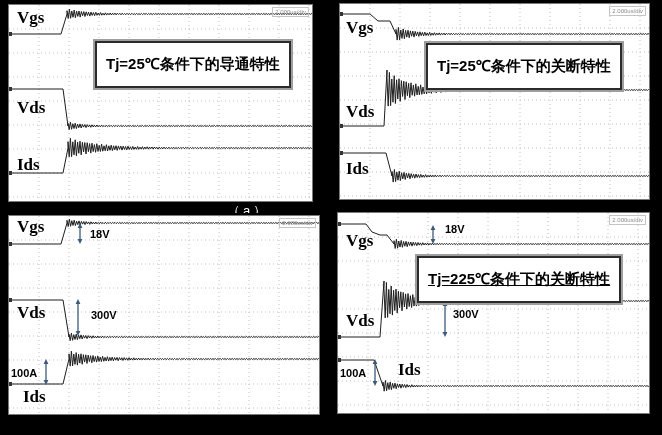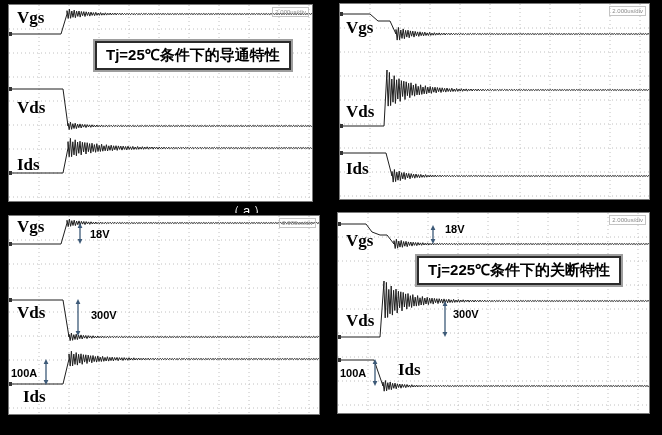--- a/index.html
+++ b/index.html
@@ -9,26 +9,26 @@
   }
   .panel{position:absolute;background:#fff;border:1px solid #7a7a7a;}
   .panel-tl{left:8px;  top:4px;  width:303px;height:196px;}
   .panel-tr{left:339px;top:3px;  width:309px;height:195px;}
   .panel-bl{left:8px;  top:215px;width:310px;height:198px;}
   .panel-br{left:337px;top:212px;width:311px;height:200px;}
   svg.scope{position:absolute;left:0;top:0;width:100%;height:100%;display:block;}
   .caption{
     position:absolute;background:#fff;border:2px solid #2b2b2b;
     box-shadow:0 0 0 2px #9e9e9e;font-weight:bold;font-size:15px;
-    padding:3px 9px;white-space:nowrap;color:#000;line-height:1.25;z-index:3;
+    padding:12px 9px;white-space:nowrap;color:#000;line-height:1.25;z-index:3;
   }
   .cap-tl{left:86px;top:36px;}
   .cap-tr{left:86px;top:39px;}
   .cap-bl{left:78px;top:39px;}
-  .cap-br{left:79px;top:43px;}
+  .cap-br{left:79px;top:43px;text-decoration:underline;}
   .corner{
     position:absolute;top:2px;right:3px;font-size:6px;color:#8a8a8a;
     border:1px solid #c4c4c4;padding:0 2px;line-height:1.4;z-index:2;
   }
   .remnant{
     position:absolute;left:227px;top:202px;color:#fff;font-size:13px;
     height:11px;overflow:hidden;letter-spacing:3px;z-index:1;
   }
   .tracelabel{font:bold 17px "Liberation Serif",serif;fill:#000;}
   .annlabel{font:bold 11px "Liberation Sans",sans-serif;fill:#000;}
@@ -97,20 +97,21 @@
       <path d="M0,10L30,10L38,17L50,17L56,30L56.0,25.5L57.2,36.1L58.4,23.4L59.6,35.8L60.8,26.0L62.0,34.4L63.2,24.9L64.4,34.7L65.6,26.4L66.8,33.1L68.0,26.2L69.2,33.8L70.4,26.9L71.6,32.2L72.8,27.1L74.0,33.1L75.2,27.4L76.4,31.8L77.6,27.9L78.8,32.4L80.0,27.8L81.2,31.7L82.4,28.4L83.6,31.9L84.8,28.1L86.0,31.5L87.2,28.9L88.4,31.5L89.6,28.4L90.8,31.4L92.0,29.1L93.2,31.2L94.4,28.7L95.6,31.2L96.8,29.1L98.0,30.9L99.2,28.9L100.4,31.1L101.6,29.2L102.8,30.7L104.0,29.1L105.2,31.0L106.4,29.2L107.6,30.5L108.8,29.3L110.0,30.8L111.2,29.2L112.4,30.6L113.6,29.4L114.8,30.7L116.0,29.3L117.2,30.6L118.4,29.5L119.6,30.7L120.8,29.3L122.0,30.6L123.2,29.6L124.4,30.6L125.6,29.4L126.8,30.6L128.0,29.6L129.2,30.5L130.4,29.4L131.6,30.6L132.8,29.5L134.0,30.4L135.2,29.4L136.4,30.6L137.6,29.5L138.8,30.4L140.0,29.5L141.2,30.6L142.4,29.5L143.6,30.4L144.8,29.5L146.0,30.5L147.2,29.5L148.4,30.4L149.6,29.6L150.8,30.5L152.0,29.5L153.2,30.4L154.4,29.6L155.6,30.5L156.8,29.5L158.0,30.5L159.2,29.7L160.4,30.4L161.6,29.5L162.8,30.5L164.0,29.6L165.2,30.4L166.4,29.5L167.6,30.5L168.8,29.6L170.0,30.4L171.2,29.5L172.4,30.5L173.6,29.6L174.8,30.3L176.0,29.6L177.2,30.5L178.4,29.5L179.6,30.3L180.8,29.6L182.0,30.5L183.2,29.5L184.4,30.4L185.6,29.6L186.8,30.5L188.0,29.5L189.2,30.4L190.4,29.7L191.6,30.4L192.8,29.5L194.0,30.5L195.2,29.7L196.4,30.4L197.6,29.5L198.8,30.5L200.0,29.6L201.2,30.4L202.4,29.5L203.6,30.5L204.8,29.6L206.0,30.3L207.2,29.5L208.4,30.5L209.6,29.6L210.8,30.3L212.0,29.6L213.2,30.5L214.4,29.5L215.6,30.4L216.8,29.6L218.0,30.5L219.2,29.5L220.4,30.4L221.6,29.7L222.8,30.5L224.0,29.5L225.2,30.4L226.4,29.7L227.6,30.4L228.8,29.5L230.0,30.5L231.2,29.7L232.4,30.4L233.6,29.5L234.8,30.5L236.0,29.6L237.2,30.4L238.4,29.5L239.6,30.5L240.8,29.6L242.0,30.3L243.2,29.6L244.4,30.5L245.6,29.5L246.8,30.3L248.0,29.6L249.2,30.5L250.4,29.5L251.6,30.4L252.8,29.6L254.0,30.5L255.2,29.5L256.4,30.4L257.6,29.7L258.8,30.5L260.0,29.5L261.2,30.4L262.4,29.7L263.6,30.4L264.8,29.5L266.0,30.5L267.2,29.6L268.4,30.4L269.6,29.5L270.8,30.5L272.0,29.6L273.2,30.3L274.4,29.5L275.6,30.5L276.8,29.6L278.0,30.3L279.2,29.6L280.4,30.5L281.6,29.5L282.8,30.4L284.0,29.6L285.2,30.5L286.4,29.5L287.6,30.4L288.8,29.7L290.0,30.5L291.2,29.5L292.4,30.4L293.6,29.7L294.8,30.4L296.0,29.5L297.2,30.5L298.4,29.7L299.6,30.4L300.8,29.5L302.0,30.5L303.2,29.6L304.4,30.4L305.6,29.5L306.8,30.5L308.0,29.6L309,30" fill="none" stroke="#1f1f1f" stroke-width="1"></path>
       <rect x="0" y="8" width="3" height="4" fill="#333"></rect>
       <path d="M0,122L44,122L47,66L47.0,74.3L48.2,102.1L49.4,68.4L50.6,101.6L51.8,75.0L53.0,98.2L54.2,71.7L55.4,99.5L56.6,75.8L57.8,95.0L59.0,74.7L60.2,97.4L61.4,76.7L62.6,92.5L63.8,77.2L65.0,95.5L66.2,77.8L67.4,91.7L68.6,79.3L69.8,93.7L71.0,78.8L72.2,91.3L73.4,81.0L74.6,92.2L75.8,79.8L77.0,90.9L78.2,82.3L79.4,90.9L80.6,80.8L81.8,90.4L83.0,83.0L84.2,89.8L85.4,81.7L86.6,89.9L87.8,83.1L89.0,88.9L90.2,82.5L91.4,89.4L92.6,83.3L93.8,88.2L95.0,83.2L96.2,88.9L97.4,83.5L98.6,87.7L99.8,83.8L101.0,88.5L102.2,83.8L103.4,87.6L104.6,84.3L105.8,88.1L107.0,84.0L108.2,87.5L109.4,84.7L110.6,87.7L111.8,84.2L113.0,87.5L114.2,85.0L115.4,87.4L116.6,84.5L117.8,87.4L119.0,85.0L120.2,87.1L121.4,84.7L122.6,87.3L123.8,85.0L125.0,86.9L126.2,84.9L127.4,87.2L128.6,85.1L129.8,86.7L131.0,85.0L132.2,87.0L133.4,85.1L134.6,86.6L135.8,85.2L137.0,86.9L138.2,85.1L139.4,86.7L140.6,85.3L141.8,86.8L143.0,85.2L144.2,86.7L145.4,85.5L146.6,86.7L147.8,85.2L149.0,86.7L150.2,85.5L151.4,86.6L152.6,85.3L153.8,86.7L155.0,85.5L156.2,86.5L157.4,85.3L158.6,86.7L159.8,85.5L161.0,86.5L162.2,85.4L163.4,86.6L164.6,85.4L165.8,86.4L167.0,85.5L168.2,86.6L169.4,85.4L170.6,86.4L171.8,85.5L173.0,86.6L174.2,85.4L175.4,86.5L176.6,85.6L177.8,86.5L179.0,85.4L180.2,86.5L181.4,85.6L182.6,86.5L183.8,85.4L185.0,86.5L186.2,85.6L187.4,86.5L188.6,85.5L189.8,86.5L191.0,85.6L192.2,86.4L193.4,85.5L194.6,86.5L195.8,85.6L197.0,86.4L198.2,85.5L199.4,86.5L200.6,85.5L201.8,86.3L203.0,85.6L204.2,86.5L205.4,85.5L206.6,86.4L207.8,85.6L209.0,86.5L210.2,85.5L211.4,86.4L212.6,85.6L213.8,86.5L215.0,85.5L216.2,86.4L217.4,85.7L218.6,86.4L219.8,85.5L221.0,86.5L222.2,85.6L223.4,86.4L224.6,85.5L225.8,86.5L227.0,85.6L228.2,86.4L229.4,85.5L230.6,86.5L231.8,85.6L233.0,86.3L234.2,85.6L235.4,86.5L236.6,85.5L237.8,86.3L239.0,85.6L240.2,86.5L241.4,85.5L242.6,86.4L243.8,85.6L245.0,86.5L246.2,85.5L247.4,86.4L248.6,85.7L249.8,86.5L251.0,85.5L252.2,86.5L253.4,85.7L254.6,86.4L255.8,85.5L257.0,86.5L258.2,85.6L259.4,86.4L260.6,85.5L261.8,86.5L263.0,85.6L264.2,86.3L265.4,85.5L266.6,86.5L267.8,85.6L269.0,86.3L270.2,85.6L271.4,86.5L272.6,85.5L273.8,86.4L275.0,85.6L276.2,86.5L277.4,85.5L278.6,86.4L279.8,85.7L281.0,86.5L282.2,85.5L283.4,86.4L284.6,85.7L285.8,86.4L287.0,85.5L288.2,86.5L289.4,85.7L290.6,86.4L291.8,85.5L293.0,86.5L294.2,85.6L295.4,86.4L296.6,85.5L297.8,86.5L299.0,85.6L300.2,86.3L301.4,85.6L302.6,86.5L303.8,85.5L305.0,86.3L306.2,85.6L307.4,86.5L308.6,85.5L309,86" fill="none" stroke="#1f1f1f" stroke-width="1"></path>
       <rect x="0" y="120" width="3" height="4" fill="#333"></rect>
       <path d="M0,149L46,149L52,172L52.0,167.5L53.2,178.1L54.4,165.5L55.6,177.6L56.8,168.1L58.0,176.2L59.2,167.1L60.4,176.5L61.6,168.7L62.8,174.9L64.0,168.4L65.2,175.5L66.4,169.2L67.6,174.0L68.8,169.4L70.0,174.8L71.2,169.6L72.4,173.6L73.6,170.1L74.8,174.2L76.0,170.0L77.2,173.5L78.4,170.6L79.6,173.7L80.8,170.4L82.0,173.3L83.2,171.0L84.4,173.3L85.6,170.6L86.8,173.2L88.0,171.2L89.2,173.0L90.4,170.9L91.6,173.0L92.8,171.2L94.0,172.8L95.2,171.1L96.4,172.9L97.6,171.3L98.8,172.6L100.0,171.2L101.2,172.8L102.4,171.3L103.6,172.5L104.8,171.3L106.0,172.7L107.2,171.3L108.4,172.5L109.6,171.5L110.8,172.7L112.0,171.4L113.2,172.5L114.4,171.5L115.6,172.6L116.8,171.4L118.0,172.5L119.2,171.6L120.4,172.5L121.6,171.4L122.8,172.5L124.0,171.6L125.2,172.5L126.4,171.4L127.6,172.5L128.8,171.6L130.0,172.4L131.2,171.5L132.4,172.5L133.6,171.5L134.8,172.3L136.0,171.5L137.2,172.5L138.4,171.5L139.6,172.3L140.8,171.6L142.0,172.5L143.2,171.5L144.4,172.4L145.6,171.6L146.8,172.5L148.0,171.5L149.2,172.4L150.4,171.7L151.6,172.5L152.8,171.5L154.0,172.5L155.2,171.7L156.4,172.4L157.6,171.5L158.8,172.5L160.0,171.6L161.2,172.4L162.4,171.5L163.6,172.5L164.8,171.6L166.0,172.4L167.2,171.5L168.4,172.5L169.6,171.6L170.8,172.3L172.0,171.6L173.2,172.5L174.4,171.5L175.6,172.3L176.8,171.6L178.0,172.5L179.2,171.5L180.4,172.4L181.6,171.6L182.8,172.5L184.0,171.5L185.2,172.4L186.4,171.7L187.6,172.4L188.8,171.5L190.0,172.5L191.2,171.7L192.4,172.4L193.6,171.5L194.8,172.5L196.0,171.6L197.2,172.4L198.4,171.5L199.6,172.5L200.8,171.6L202.0,172.3L203.2,171.5L204.4,172.5L205.6,171.6L206.8,172.3L208.0,171.6L209.2,172.5L210.4,171.5L211.6,172.4L212.8,171.6L214.0,172.5L215.2,171.5L216.4,172.4L217.6,171.7L218.8,172.5L220.0,171.5L221.2,172.4L222.4,171.7L223.6,172.4L224.8,171.5L226.0,172.5L227.2,171.7L228.4,172.4L229.6,171.5L230.8,172.5L232.0,171.6L233.2,172.4L234.4,171.5L235.6,172.5L236.8,171.6L238.0,172.3L239.2,171.6L240.4,172.5L241.6,171.5L242.8,172.3L244.0,171.6L245.2,172.5L246.4,171.5L247.6,172.4L248.8,171.6L250.0,172.5L251.2,171.5L252.4,172.4L253.6,171.7L254.8,172.4L256.0,171.5L257.2,172.4L258.4,171.7L259.6,172.4L260.8,171.5L262.0,172.5L263.2,171.6L264.4,172.4L265.6,171.5L266.8,172.5L268.0,171.6L269.2,172.3L270.4,171.5L271.6,172.5L272.8,171.6L274.0,172.3L275.2,171.6L276.4,172.5L277.6,171.5L278.8,172.4L280.0,171.6L281.2,172.5L282.4,171.5L283.6,172.4L284.8,171.7L286.0,172.5L287.2,171.5L288.4,172.4L289.6,171.7L290.8,172.4L292.0,171.5L293.2,172.5L294.4,171.7L295.6,172.4L296.8,171.5L298.0,172.5L299.2,171.6L300.4,172.4L301.6,171.5L302.8,172.5L304.0,171.6L305.2,172.3L306.4,171.6L307.6,172.5L308.8,171.5L309,172" fill="none" stroke="#1f1f1f" stroke-width="1"></path>
       <rect x="0" y="147" width="3" height="4" fill="#333"></rect>
       <text x="6" y="29" class="tracelabel">Vgs</text>
       <text x="6" y="113" class="tracelabel">Vds</text>
       <text x="6" y="170" class="tracelabel">Ids</text>
     </svg>
+  <div class="caption cap-tr">Tj=25℃条件下的关断特性</div>
   <div class="corner">2.000us/div</div>
 </div>
 
 <div class="panel panel-bl">
   <svg class="scope" viewBox="0 0 310 198" preserveAspectRatio="none">
       <g stroke="#c0c0c0" stroke-width="1" stroke-dasharray="1 3">
         <line x1="30" y1="0" x2="30" y2="198"></line>
         <line x1="60" y1="0" x2="60" y2="198"></line>
         <line x1="90" y1="0" x2="90" y2="198"></line>
         <line x1="120" y1="0" x2="120" y2="198"></line>

